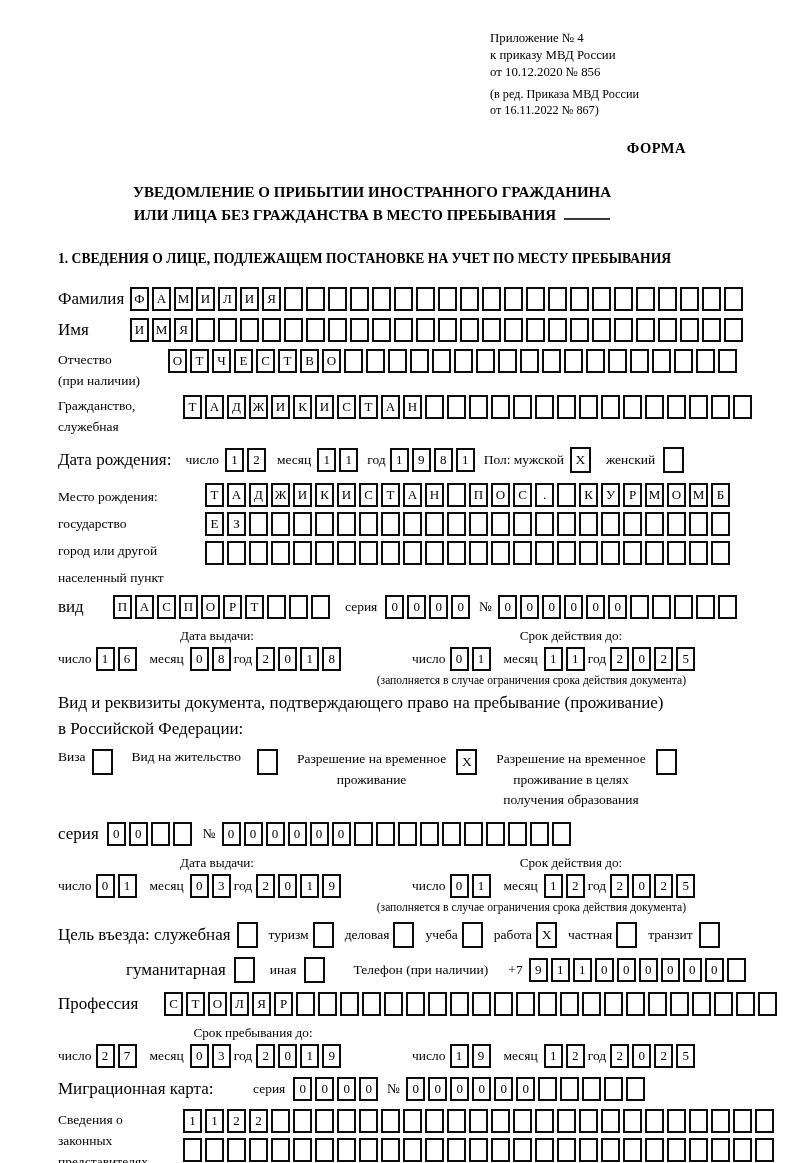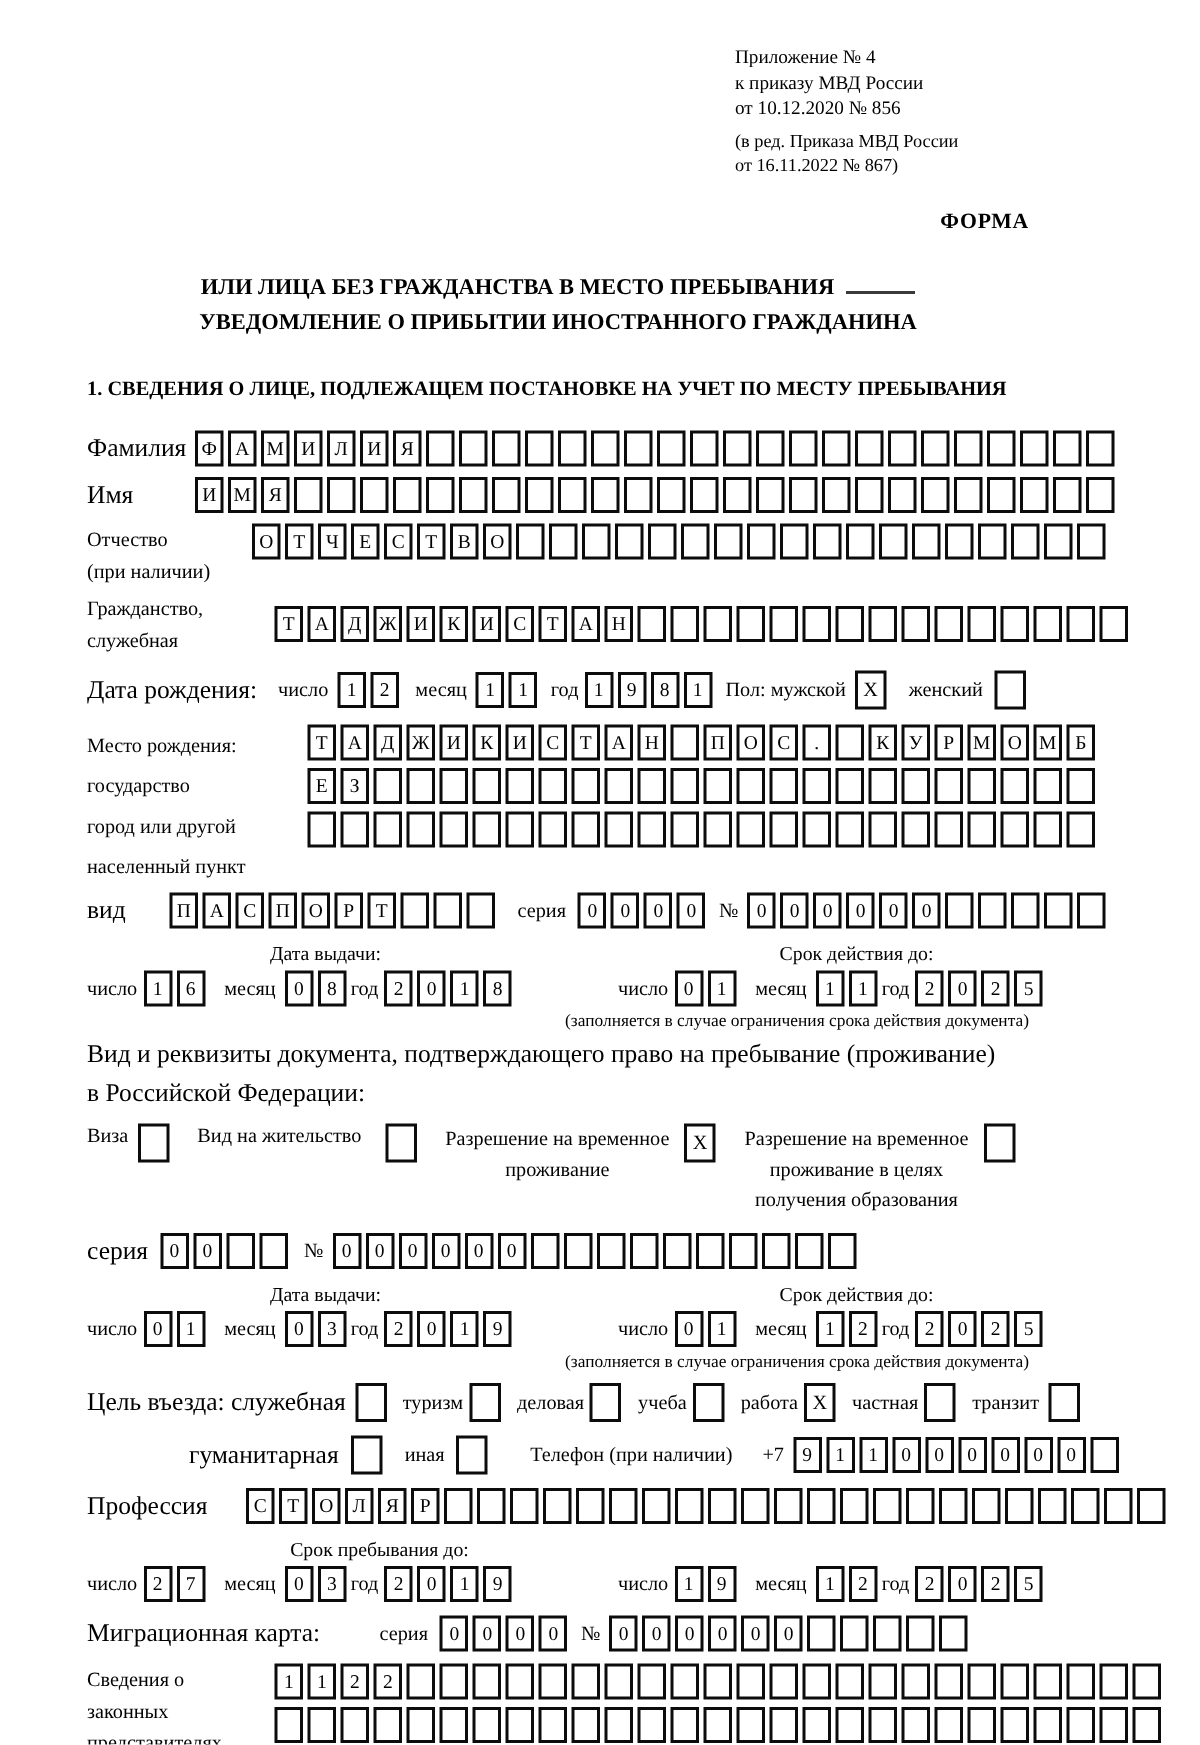--- a/index.html
+++ b/index.html
@@ -58,22 +58,22 @@
     <div>к приказу МВД России</div>
     <div>от 10.12.2020 № 856</div>
     <div class="rev">
       <div>(в ред. Приказа МВД России</div>
       <div>от 16.11.2022 № 867)</div>
     </div>
   </div>
   <div class="form-label">ФОРМА</div>
 
   <div class="title">
+    <div>УВЕДОМЛЕНИЕ О ПРИБЫТИИ ИНОСТРАННОГО ГРАЖДАНИНА</div>
     <div><span>ИЛИ ЛИЦА БЕЗ ГРАЖДАНСТВА В МЕСТО ПРЕБЫВАНИЯ</span><span class="blank-underline"></span></div>
-    <div>УВЕДОМЛЕНИЕ О ПРИБЫТИИ ИНОСТРАННОГО ГРАЖДАНИНА</div>
   </div>
 
   <div class="section-heading">1. СВЕДЕНИЯ О ЛИЦЕ, ПОДЛЕЖАЩЕМ ПОСТАНОВКЕ НА УЧЕТ ПО МЕСТУ ПРЕБЫВАНИЯ</div>
 
   <div class="frow" style="margin-top:20px;">
     <span class="flabel w72">Фамилия</span>
     <span class="cells">
         <span class="cell filled">Ф</span>
         <span class="cell filled">А</span>
         <span class="cell filled">М</span>
@@ -167,21 +167,21 @@
         <span class="cell"></span>
         <span class="cell"></span>
         <span class="cell"></span>
         <span class="cell"></span>
         <span class="cell"></span>
         <span class="cell"></span>
         <span class="cell"></span>
       </span>
   </div>
 
-  <div class="frow top" style="margin-top:4px;align-items:center;">
+  <div class="frow top" style="margin-top:4px;">
     <div class="flabel-block w125">
       <div>Гражданство,</div>
       <div>служебная</div>
     </div>
     <span class="cells">
         <span class="cell filled">Т</span>
         <span class="cell filled">А</span>
         <span class="cell filled">Д</span>
         <span class="cell filled">Ж</span>
         <span class="cell filled">И</span>

